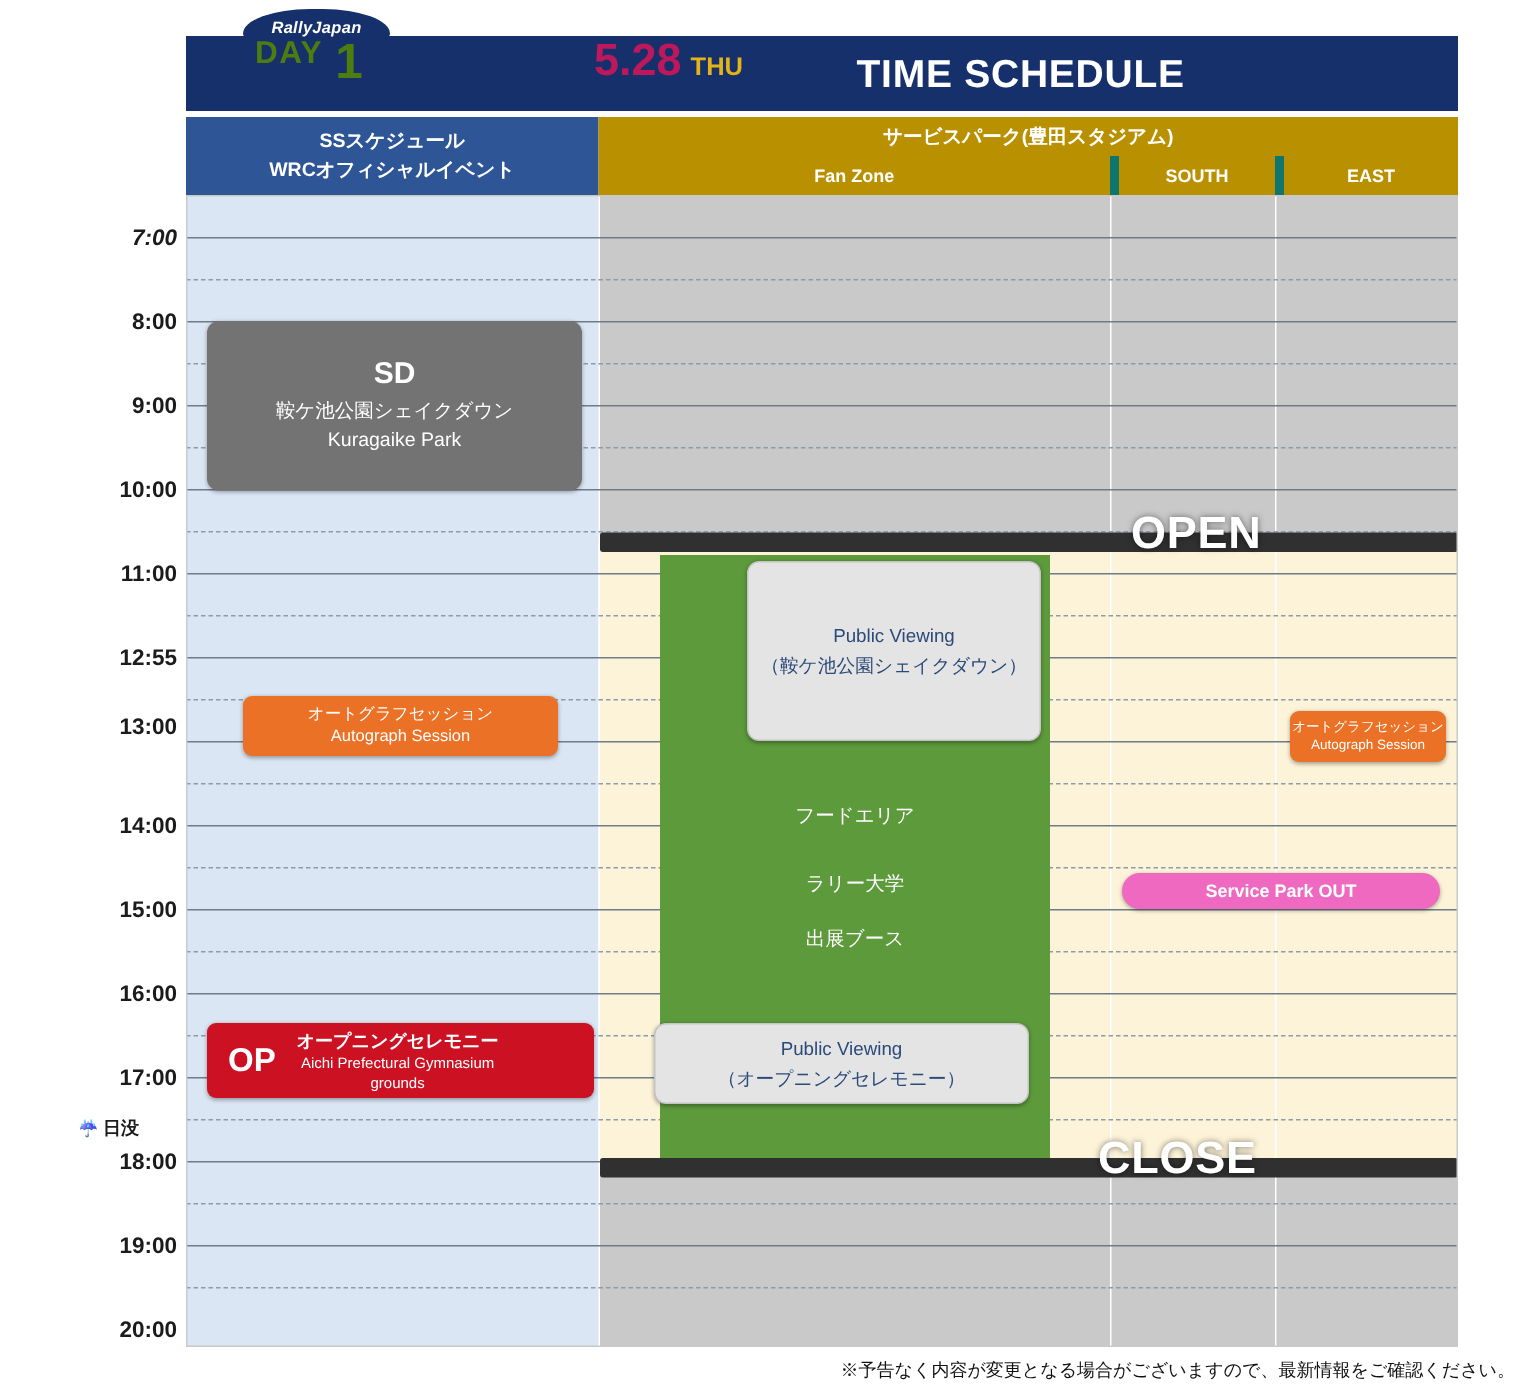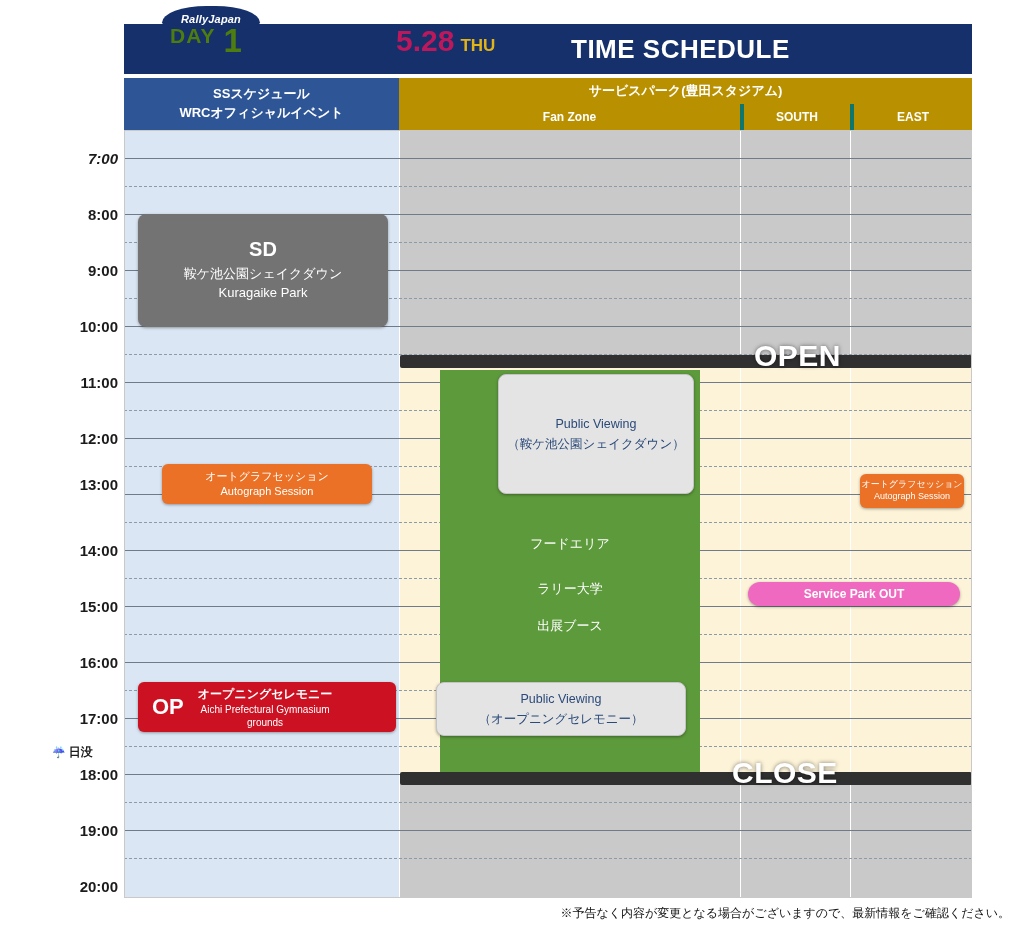--- a/index.html
+++ b/index.html
@@ -88,21 +88,21 @@
     font-size: 13px; font-weight: bold;
     display: flex; align-items: center; justify-content: center;
   }
   .colhead-sub {
     position: absolute;
     top: 104px; height: 26px;
     background: #b99100;
     color: #ffffff;
     font-size: 12px; font-weight: bold;
     display: flex; align-items: center; justify-content: center;
-    border-left: 4px solid #0f766e;
+    border-left: 6px solid #0f766e;
   }
   .sub-fan   { left: 399px; width: 341px; border-left: none; }
   .sub-south { left: 740px; width: 110px; }
   .sub-east  { left: 850px; width: 122px; }
 
   
   .grid {
     position: absolute;
     left: 124px; top: 130px;
     width: 848px; height: 768px;
@@ -368,21 +368,21 @@
     <div class="hrow solid" style="top:644px;"></div>
     <div class="hrow" style="top:672px;"></div>
     <div class="hrow solid" style="top:700px;"></div>
     <div class="hrow" style="top:728px;"></div>
 
     <div class="timelabel" style="top:20px;font-style:italic;">7:00</div>
     <div class="timelabel" style="top:76px;">8:00</div>
     <div class="timelabel" style="top:132px;">9:00</div>
     <div class="timelabel" style="top:188px;">10:00</div>
     <div class="timelabel" style="top:244px;text-align:right;">11:00</div>
-    <div class="timelabel" style="top:300px;">12:00</div>
+    <div class="timelabel" style="top:300px;">12:55</div>
     <div class="timelabel" style="top:346px;">13:00</div>
     <div class="timelabel" style="top:412px;">14:00</div>
     <div class="timelabel" style="top:468px;">15:00</div>
     <div class="timelabel" style="top:524px;">16:00</div>
     <div class="timelabel" style="top:580px;">17:00</div>
     <div class="timelabel" style="top:636px;">18:00</div>
     <div class="timelabel" style="top:692px;">19:00</div>
     <div class="timelabel" style="top:748px;">20:00</div>
 
     <div class="sunset">

